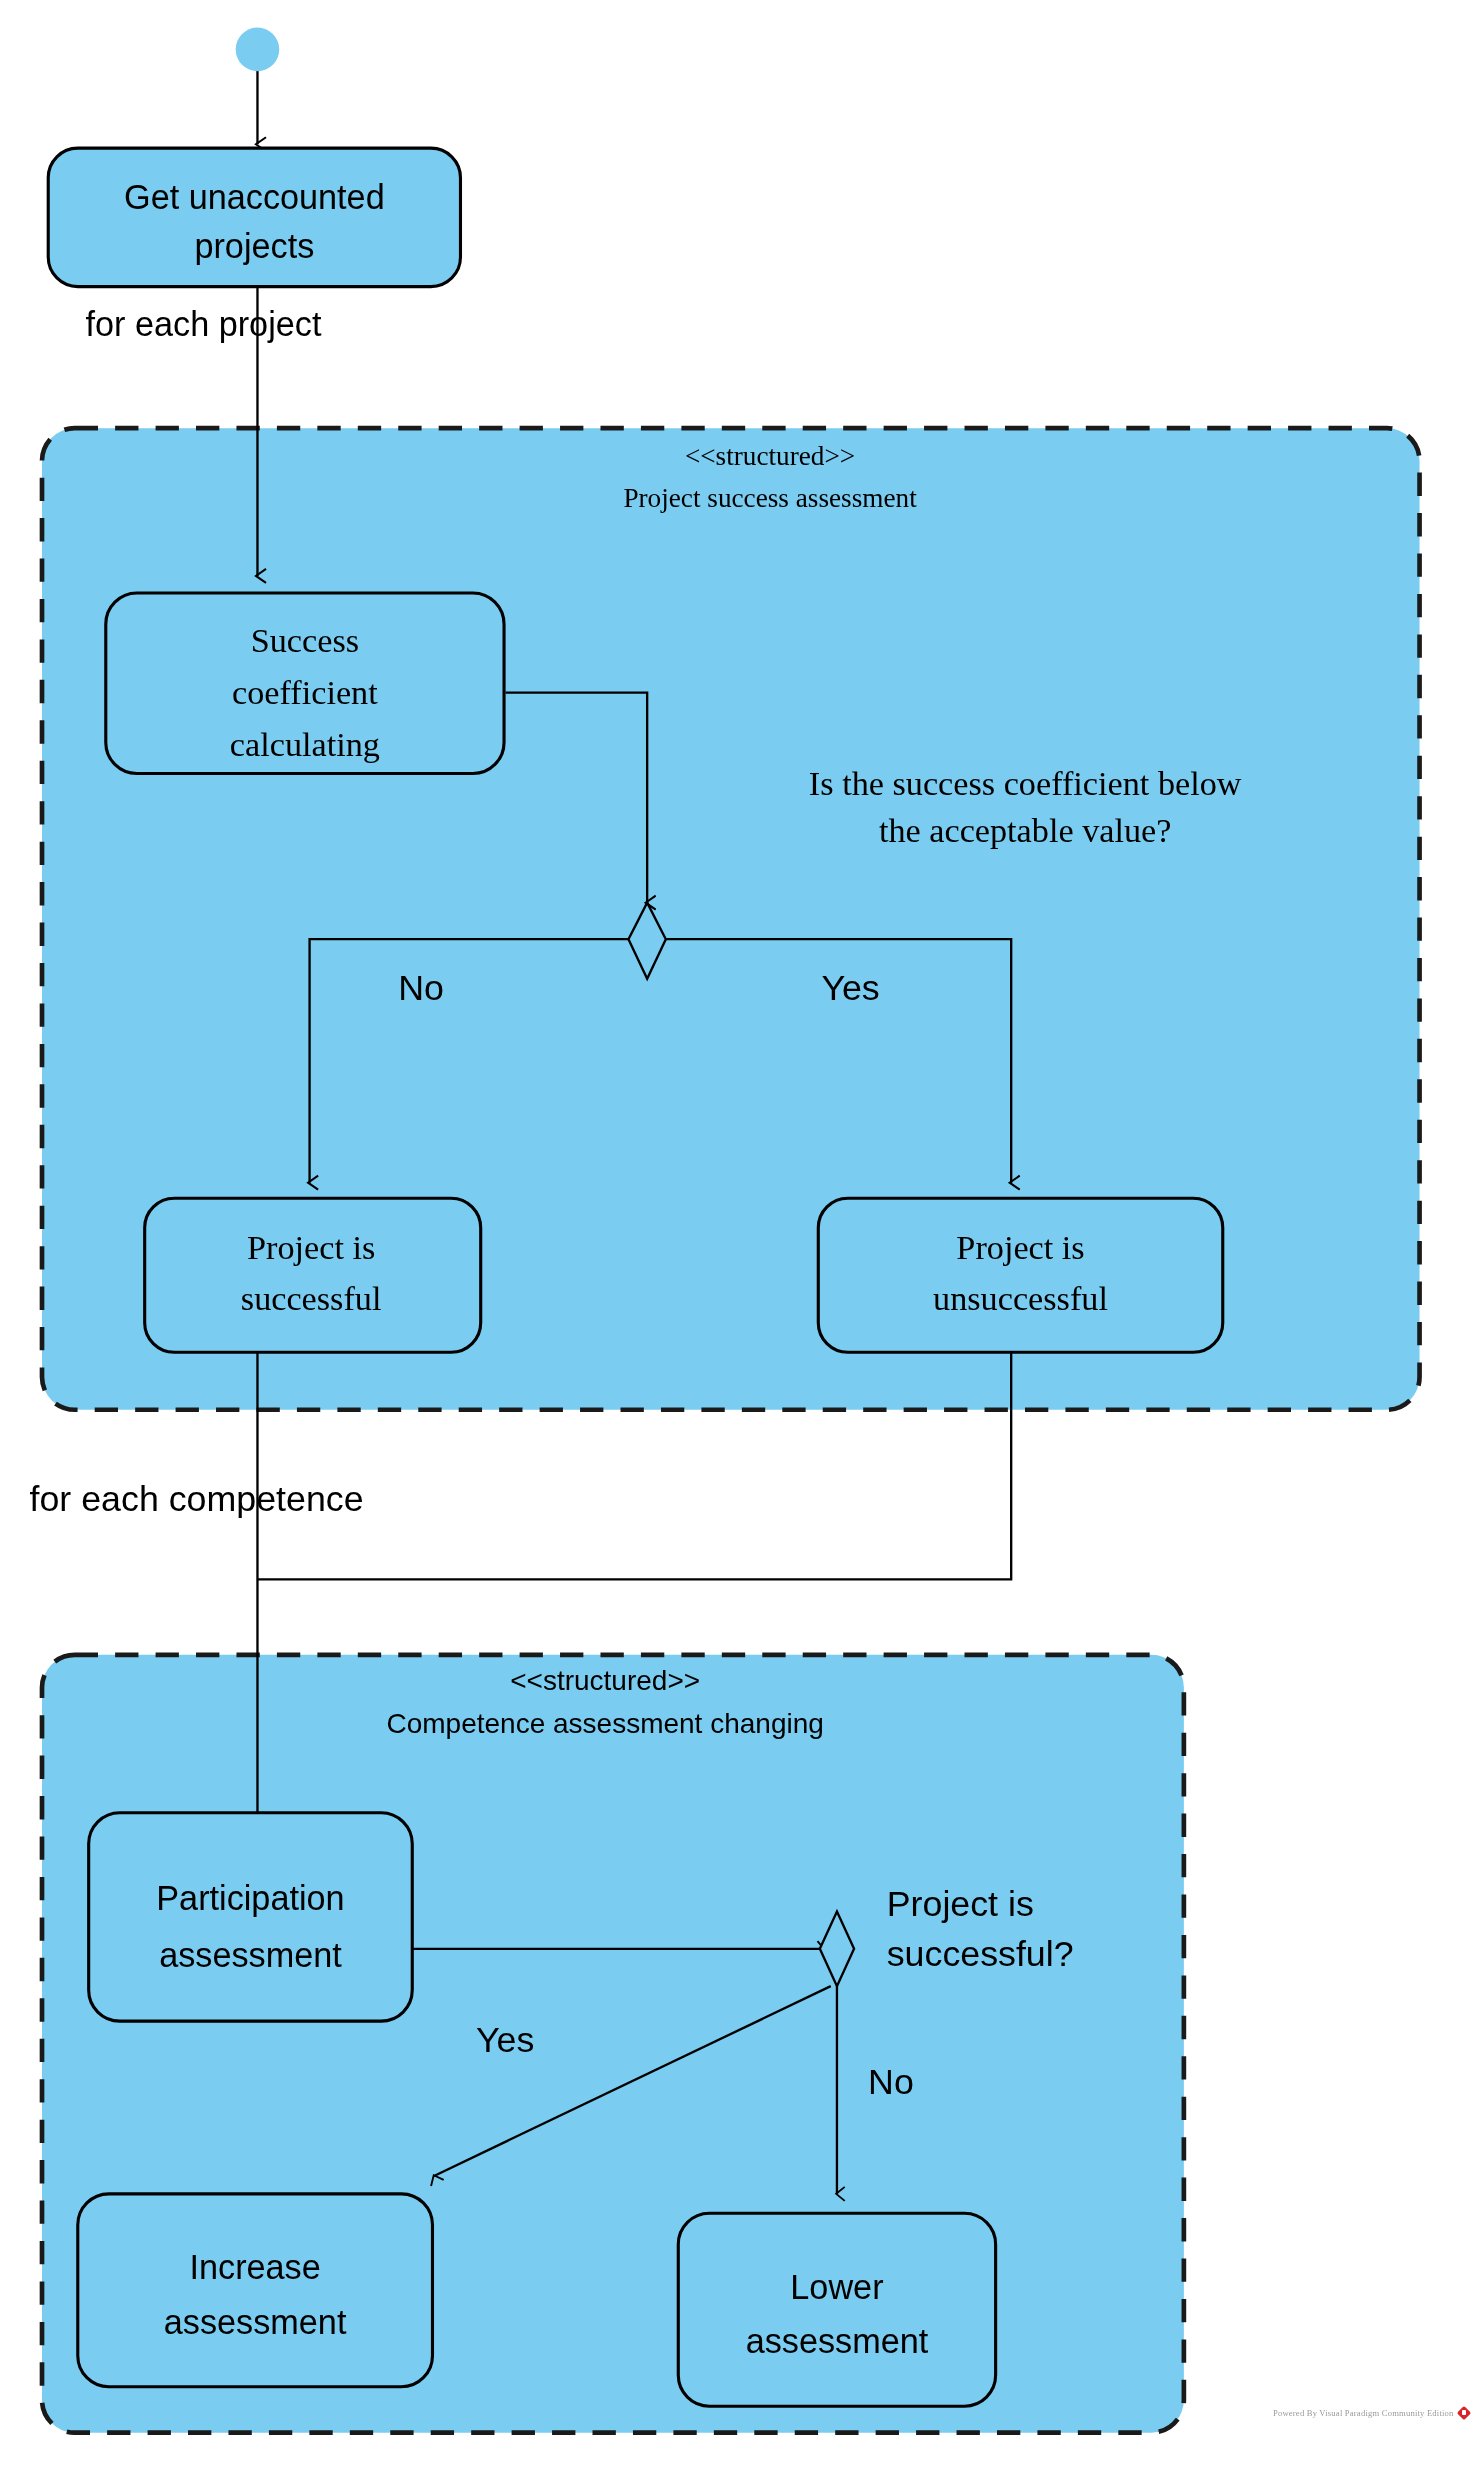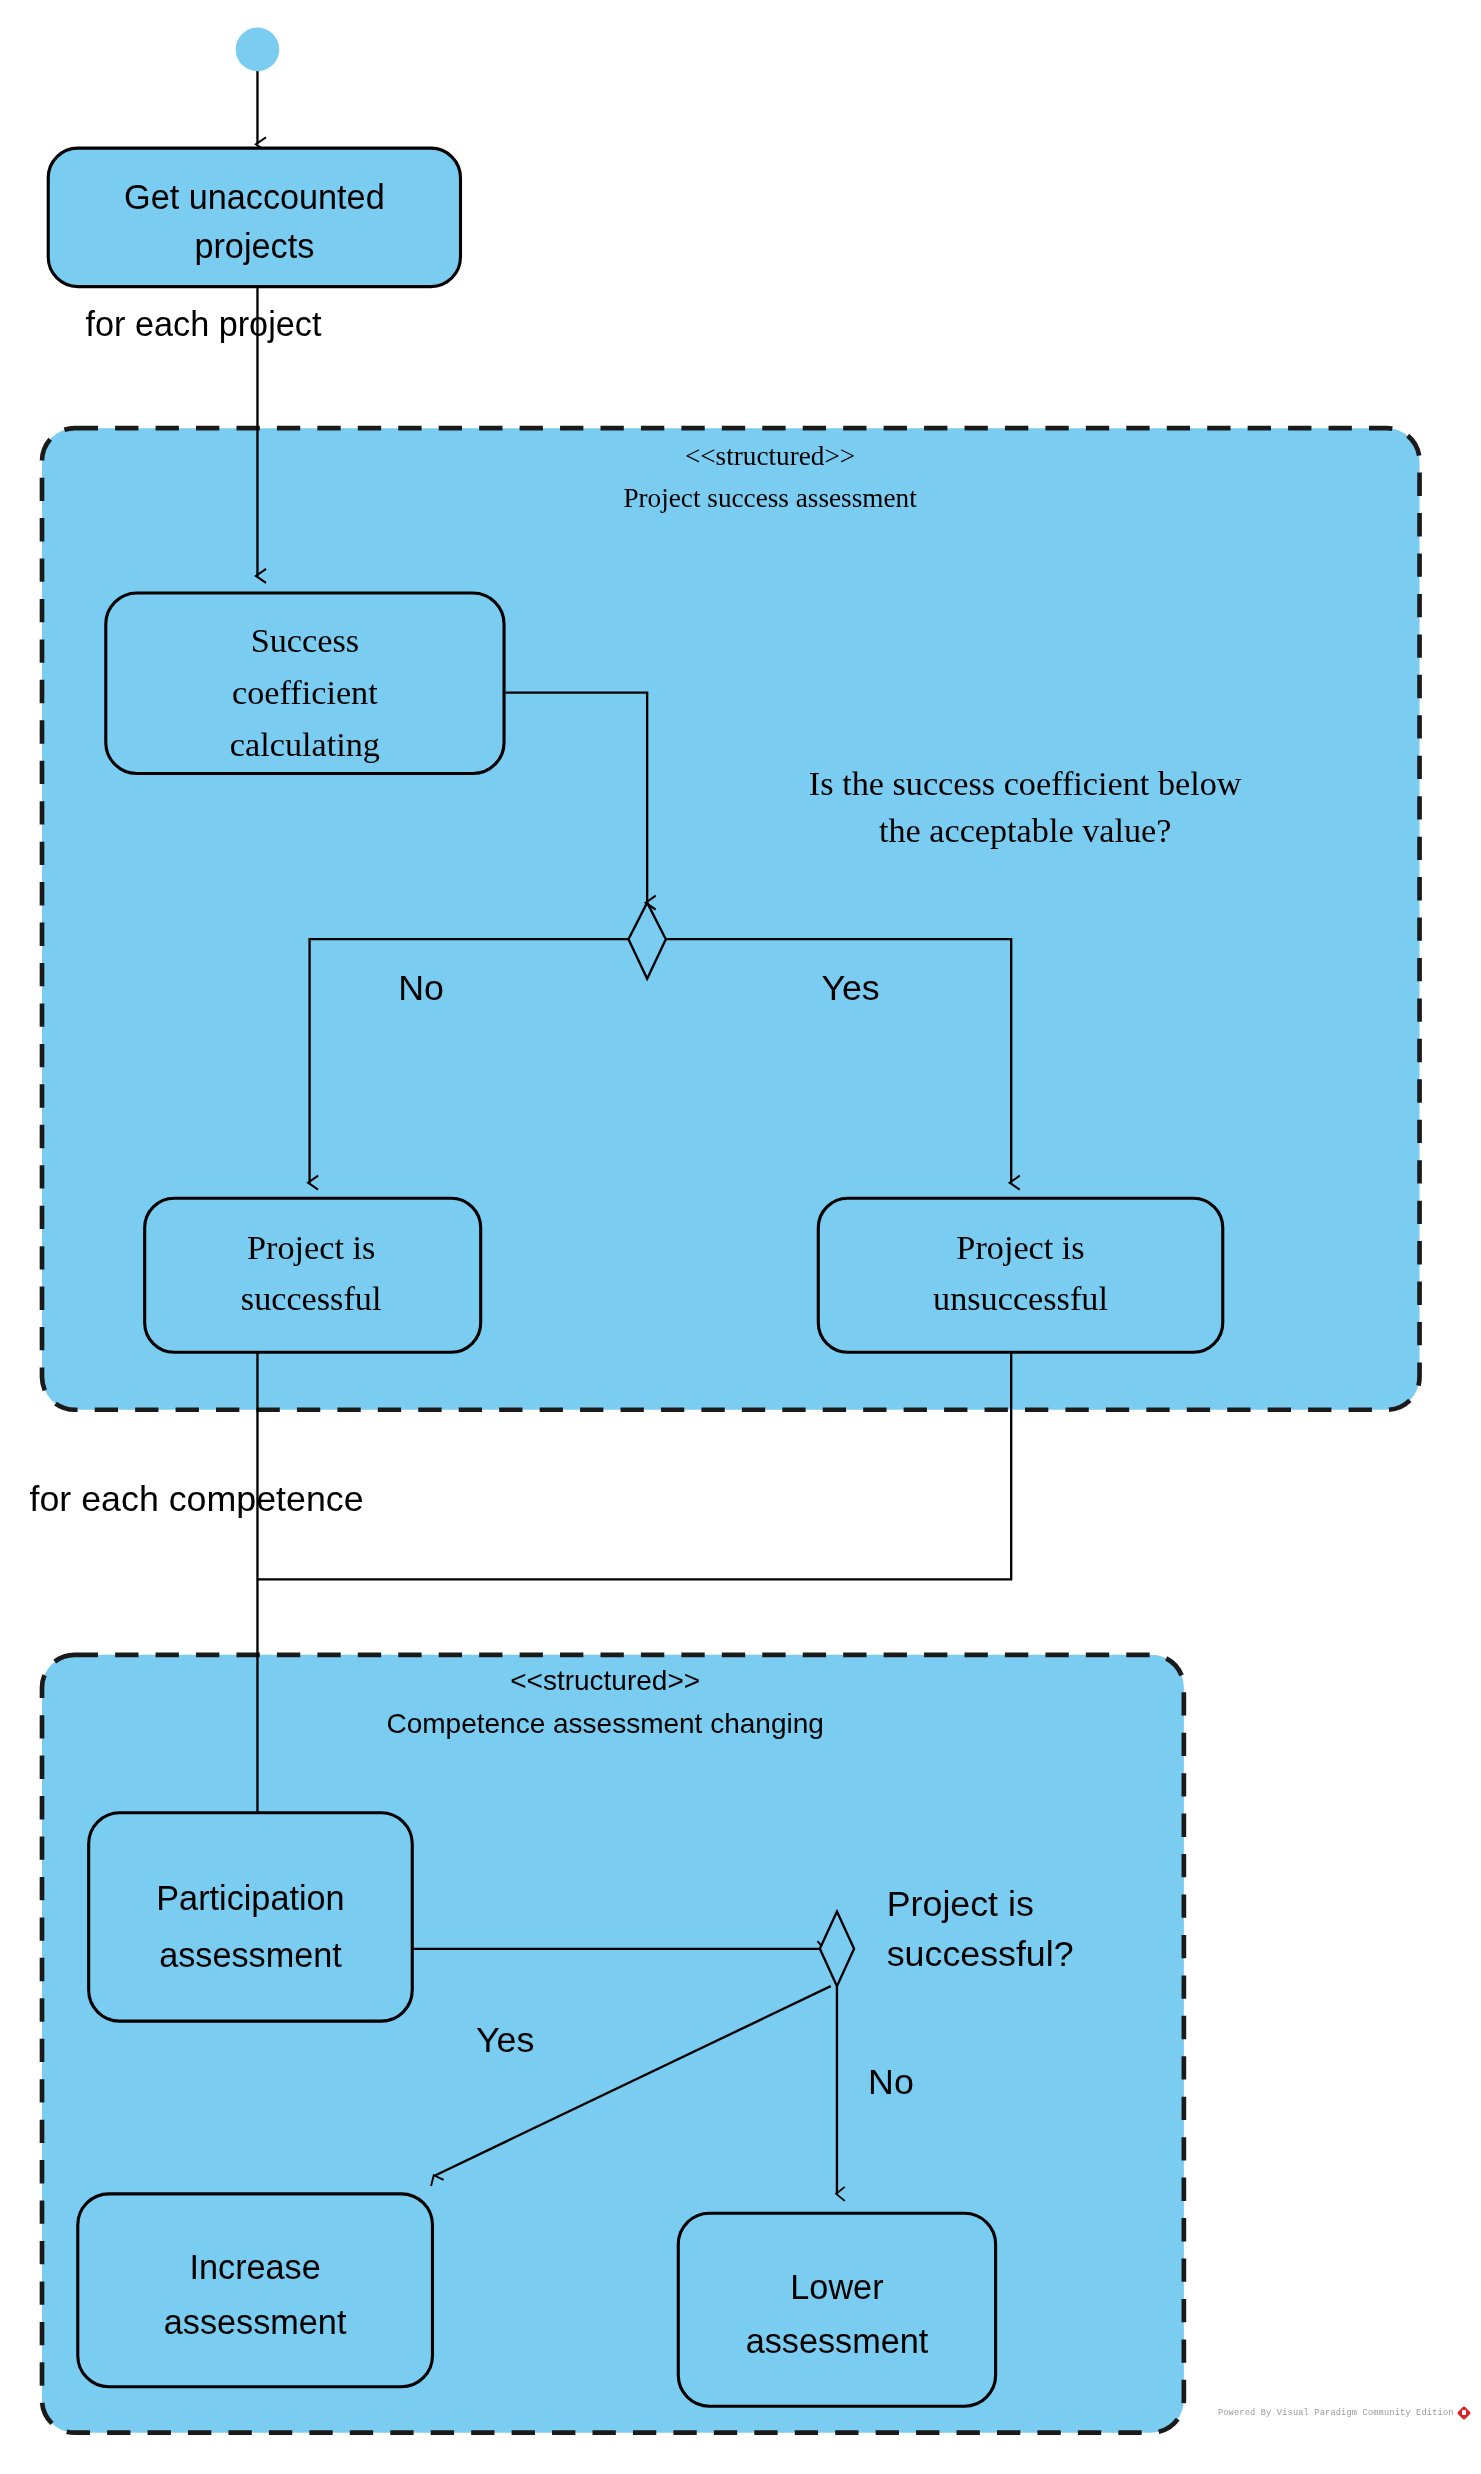--- a/index.html
+++ b/index.html
@@ -28,21 +28,21 @@
   .node-label-sans {
     font-family: "Liberation Sans", sans-serif;
   }
   .wm {
     position: absolute;
     right: 11px;
     top: 2407px;
     display: flex;
     align-items: center;
     gap: 4.7px;
-    font-family: Liberation Mono, monospace;
+    font-family: Liberation Serif, serif;
     font-size: 8.6px;
     color: #9a9a9a;
     letter-spacing: 0.2px;
     white-space: nowrap;
   }
   .wm-logo {
     width: 11.7px;
     height: 11.7px;
     position: relative;
     display: inline-block;

